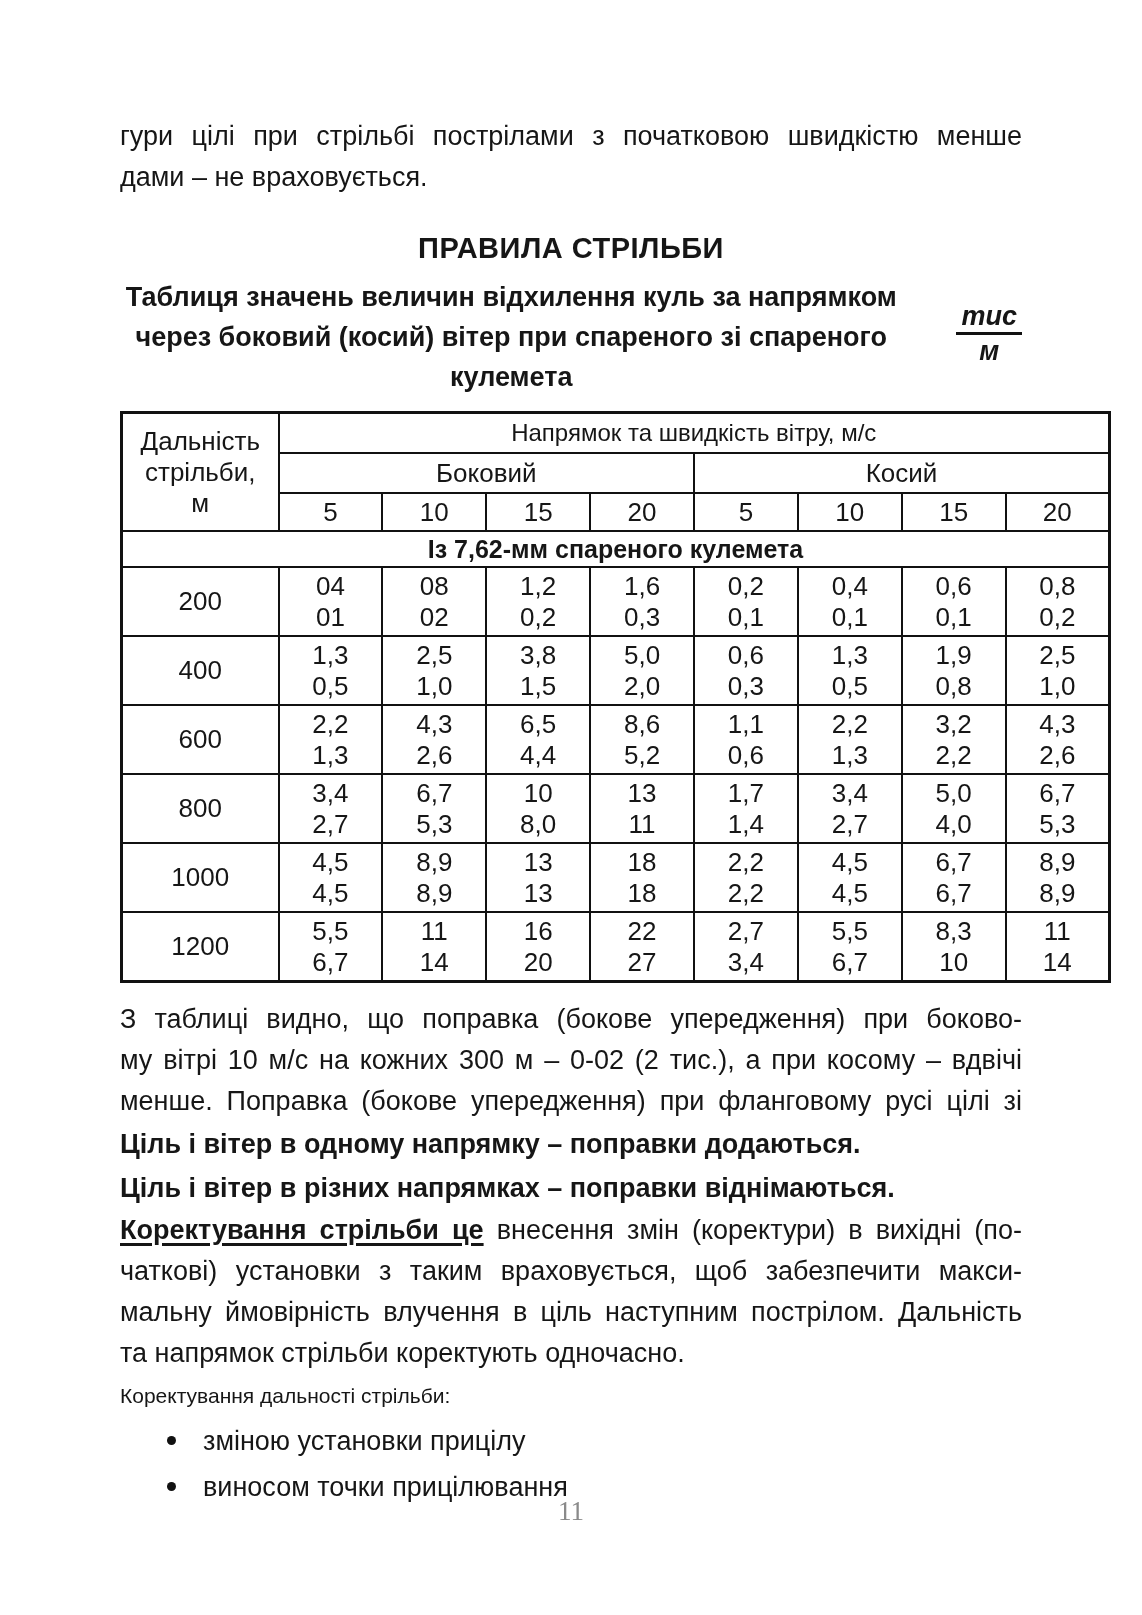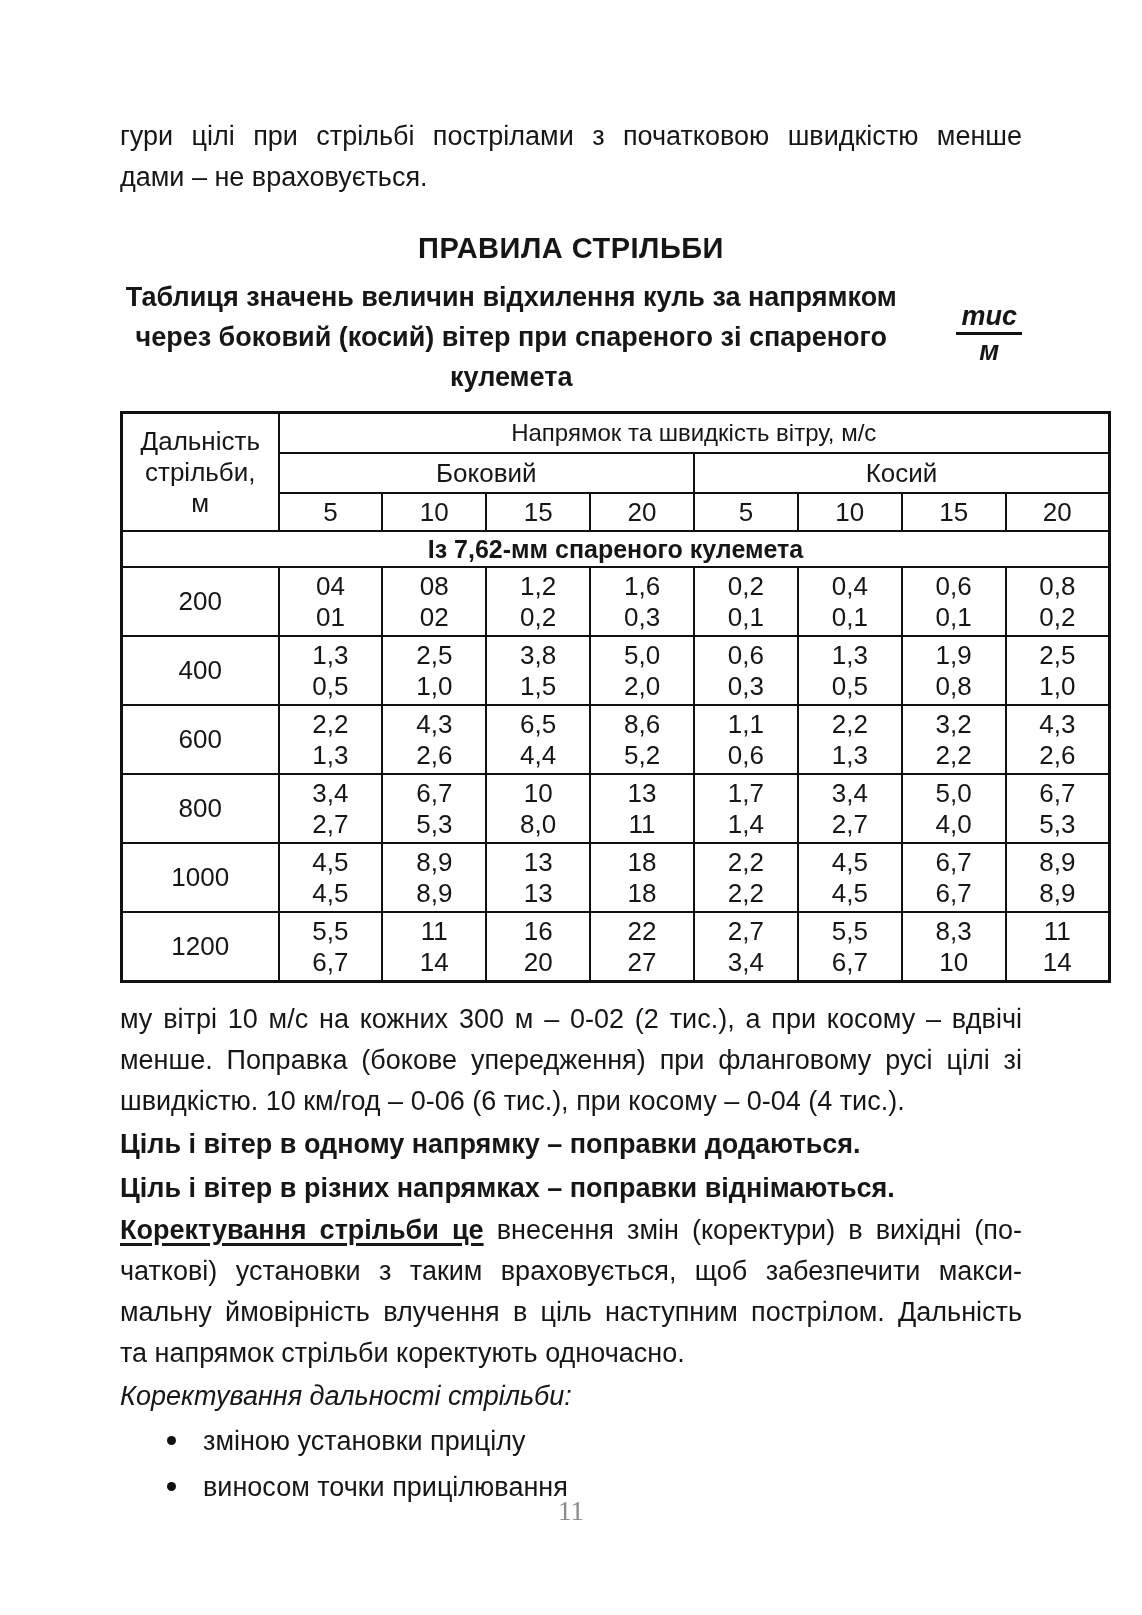--- a/index.html
+++ b/index.html
@@ -59,21 +59,21 @@
 
   .after-table { margin-top:16px; }
   .stmt { font-size:27px; line-height:44px; font-weight:bold; }
   .jline { text-align:justify; text-align-last:justify; text-justify:inter-word; font-size:27px; line-height:41px; }
   .bold-underline {
     font-weight:bold;
     text-decoration:underline;
     text-decoration-thickness:2.5px;
     text-underline-offset:4px;
   }
-  .plain-line { font-size:27px; line-height:44px;font-style:italic; }
+  .plain-line { font-size:21px; line-height:44px; }
 
   .bullet-row { display:flex; align-items:flex-start; font-size:27px; line-height:46px; }
   .bullet-dot {
     flex:0 0 auto;
     width:9px; height:9px; border-radius:50%;
     background:#111;
     margin:18px 27px 0 47px;
   }
 
   .page-number {
@@ -354,23 +354,23 @@
             </td>
             <td>
               <div>11</div>
               <div>14</div>
             </td>
           </tr>
         </tbody>
     </table>
 
     <div class="after-table para">
+        <div class="line">З таблиці видно, що поправка (бокове упередження) при боково-</div>
         <div class="line">му вітрі 10 м/с на кожних 300 м – 0-02 (2 тис.), а при косому – вдвічі</div>
         <div class="line">менше. Поправка (бокове упередження) при фланговому русі цілі зі</div>
-        <div class="line last">швидкістю. 10 км/год – 0-06 (6 тис.), при косому – 0-04 (4 тис.).</div>
       </div>
 
     <div class="stmt">Ціль і вітер в одному напрямку – поправки додаються.</div>
     <div class="stmt">Ціль і вітер в різних напрямках – поправки віднімаються.</div>
 
     <div class="jline">
       <span class="bold-underline">Коректування стрільби це</span><span> внесення змін (коректури) в вихідні (по-</span>
     </div>
     <div class="para">
         <div class="line">чаткові) установки з таким враховується, щоб забезпечити макси-</div>

